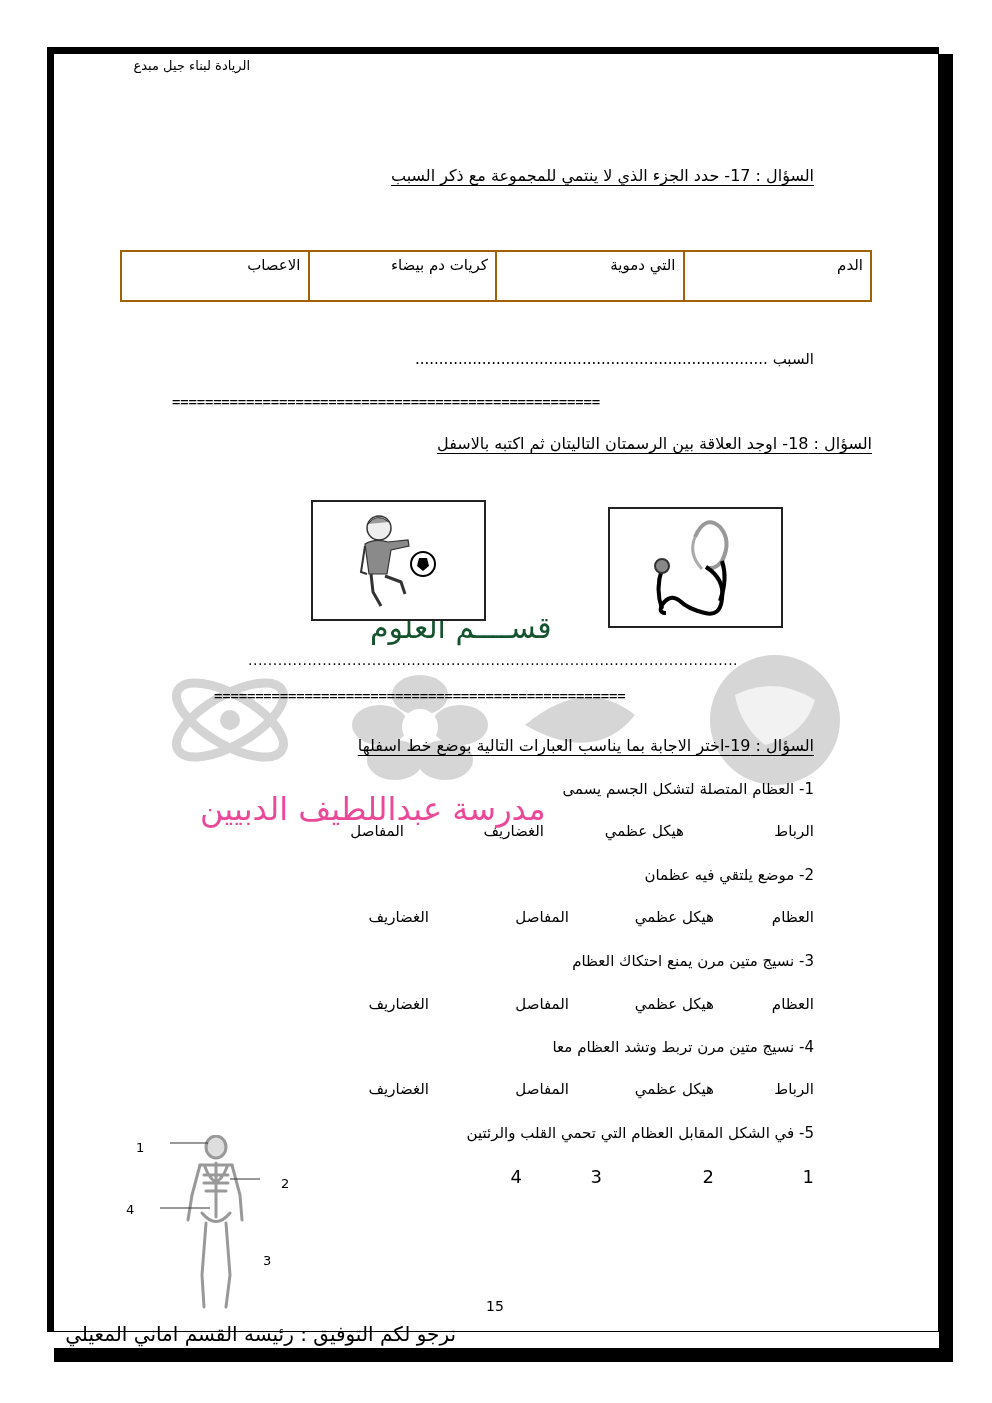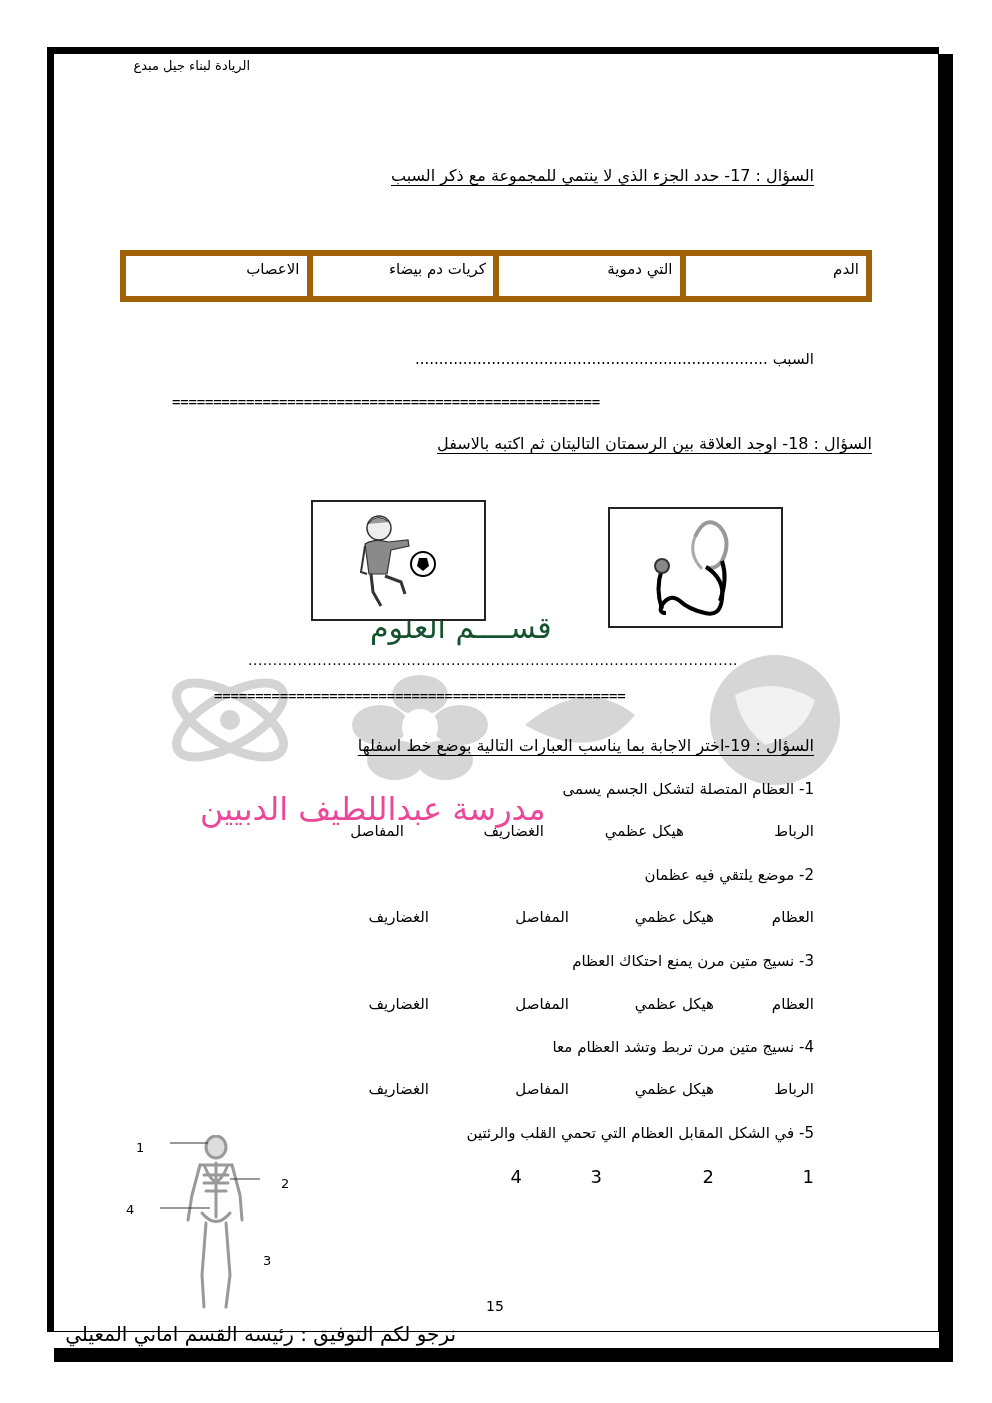--- a/index.html
+++ b/index.html
@@ -15,21 +15,21 @@
 
   .abs { position: absolute; }
   .rtl { direction: rtl; unicode-bidi: embed; white-space: nowrap; }
 
   .header-text { left: 100px; top: 58px; width: 150px; text-align: right; font-size: 13px; }
 
   .q-title { font-size: 16px; text-decoration: underline; text-underline-offset: 4px; right: 178px; }
 
   
   .q17-table { left: 120px; top: 250px; width: 752px; height: 52px; border-collapse: collapse; direction: rtl; }
-  .q17-table td { border: 6px solid #a16207; vertical-align: top; font-size: 15px; padding: 4px 7px; width: 25%; text-align: right; }
+  .q17-table td { border: 2px solid #a16207; vertical-align: top; font-size: 15px; padding: 4px 7px; width: 25%; text-align: right; }
 
   .reason { right: 178px; top: 350px; font-size: 15px; margin-left: 20px; }
   .sep { font-family: "DejaVu Sans Mono", "Liberation Mono", monospace; font-size: 14px; letter-spacing: -0.2px; }
   .sep1 { left: 172px; top: 394px; }
   .sep2 { left: 214px; top: 688px; }
   .dots-line { left: 248px; top: 652px; font-size: 14px; letter-spacing: 0.5px; }
 
   .img-box { border: 2px solid #222; background: #fff; box-sizing: border-box; }
   .box-player { left: 311px; top: 500px; width: 175px; height: 121px; }
   .box-steth  { left: 608px; top: 507px; width: 175px; height: 121px; }

